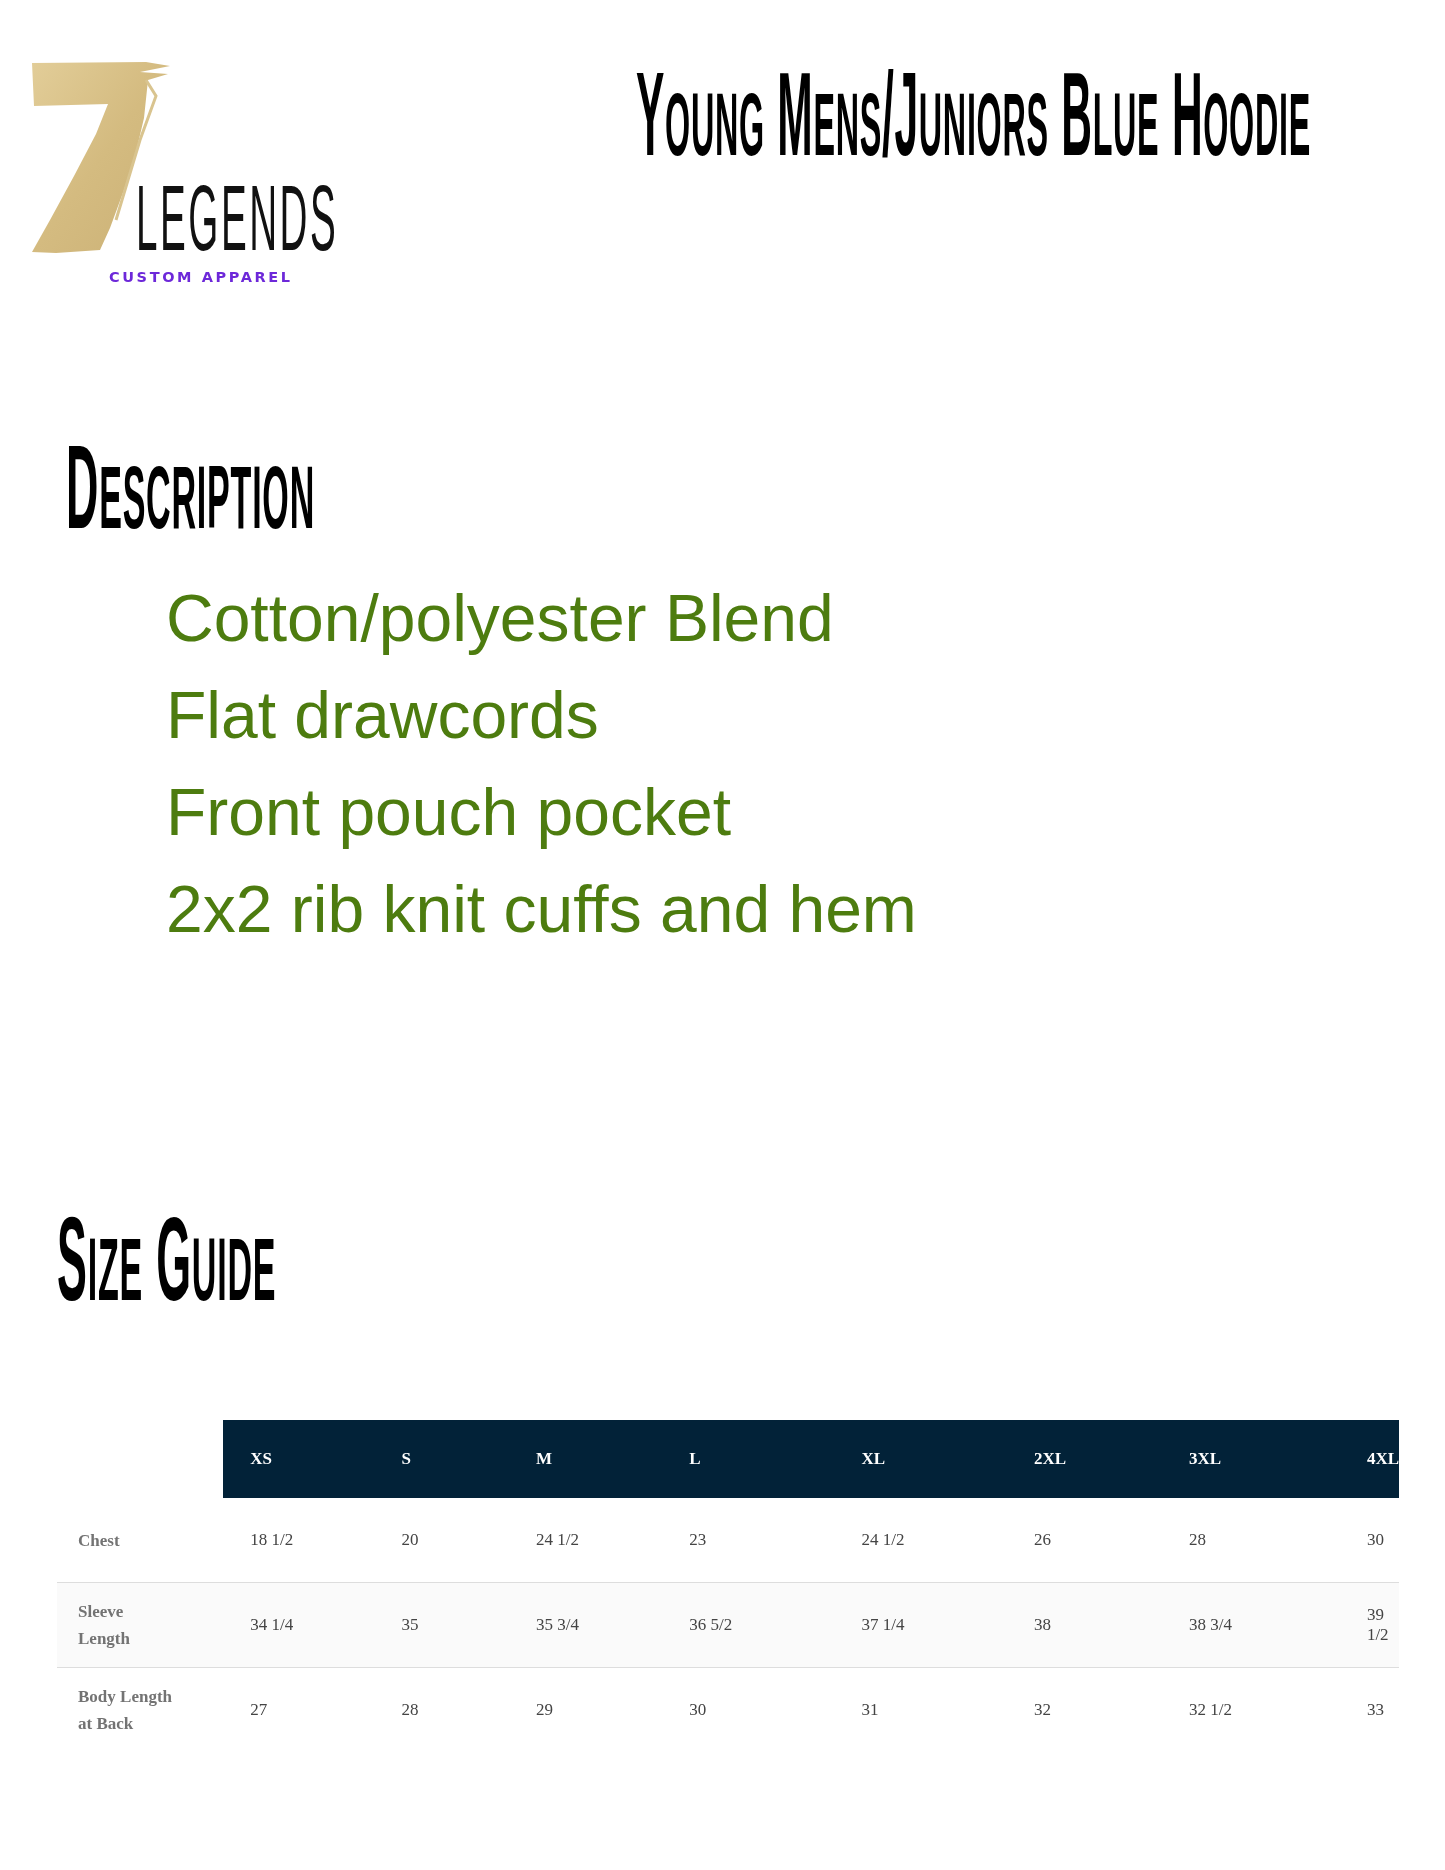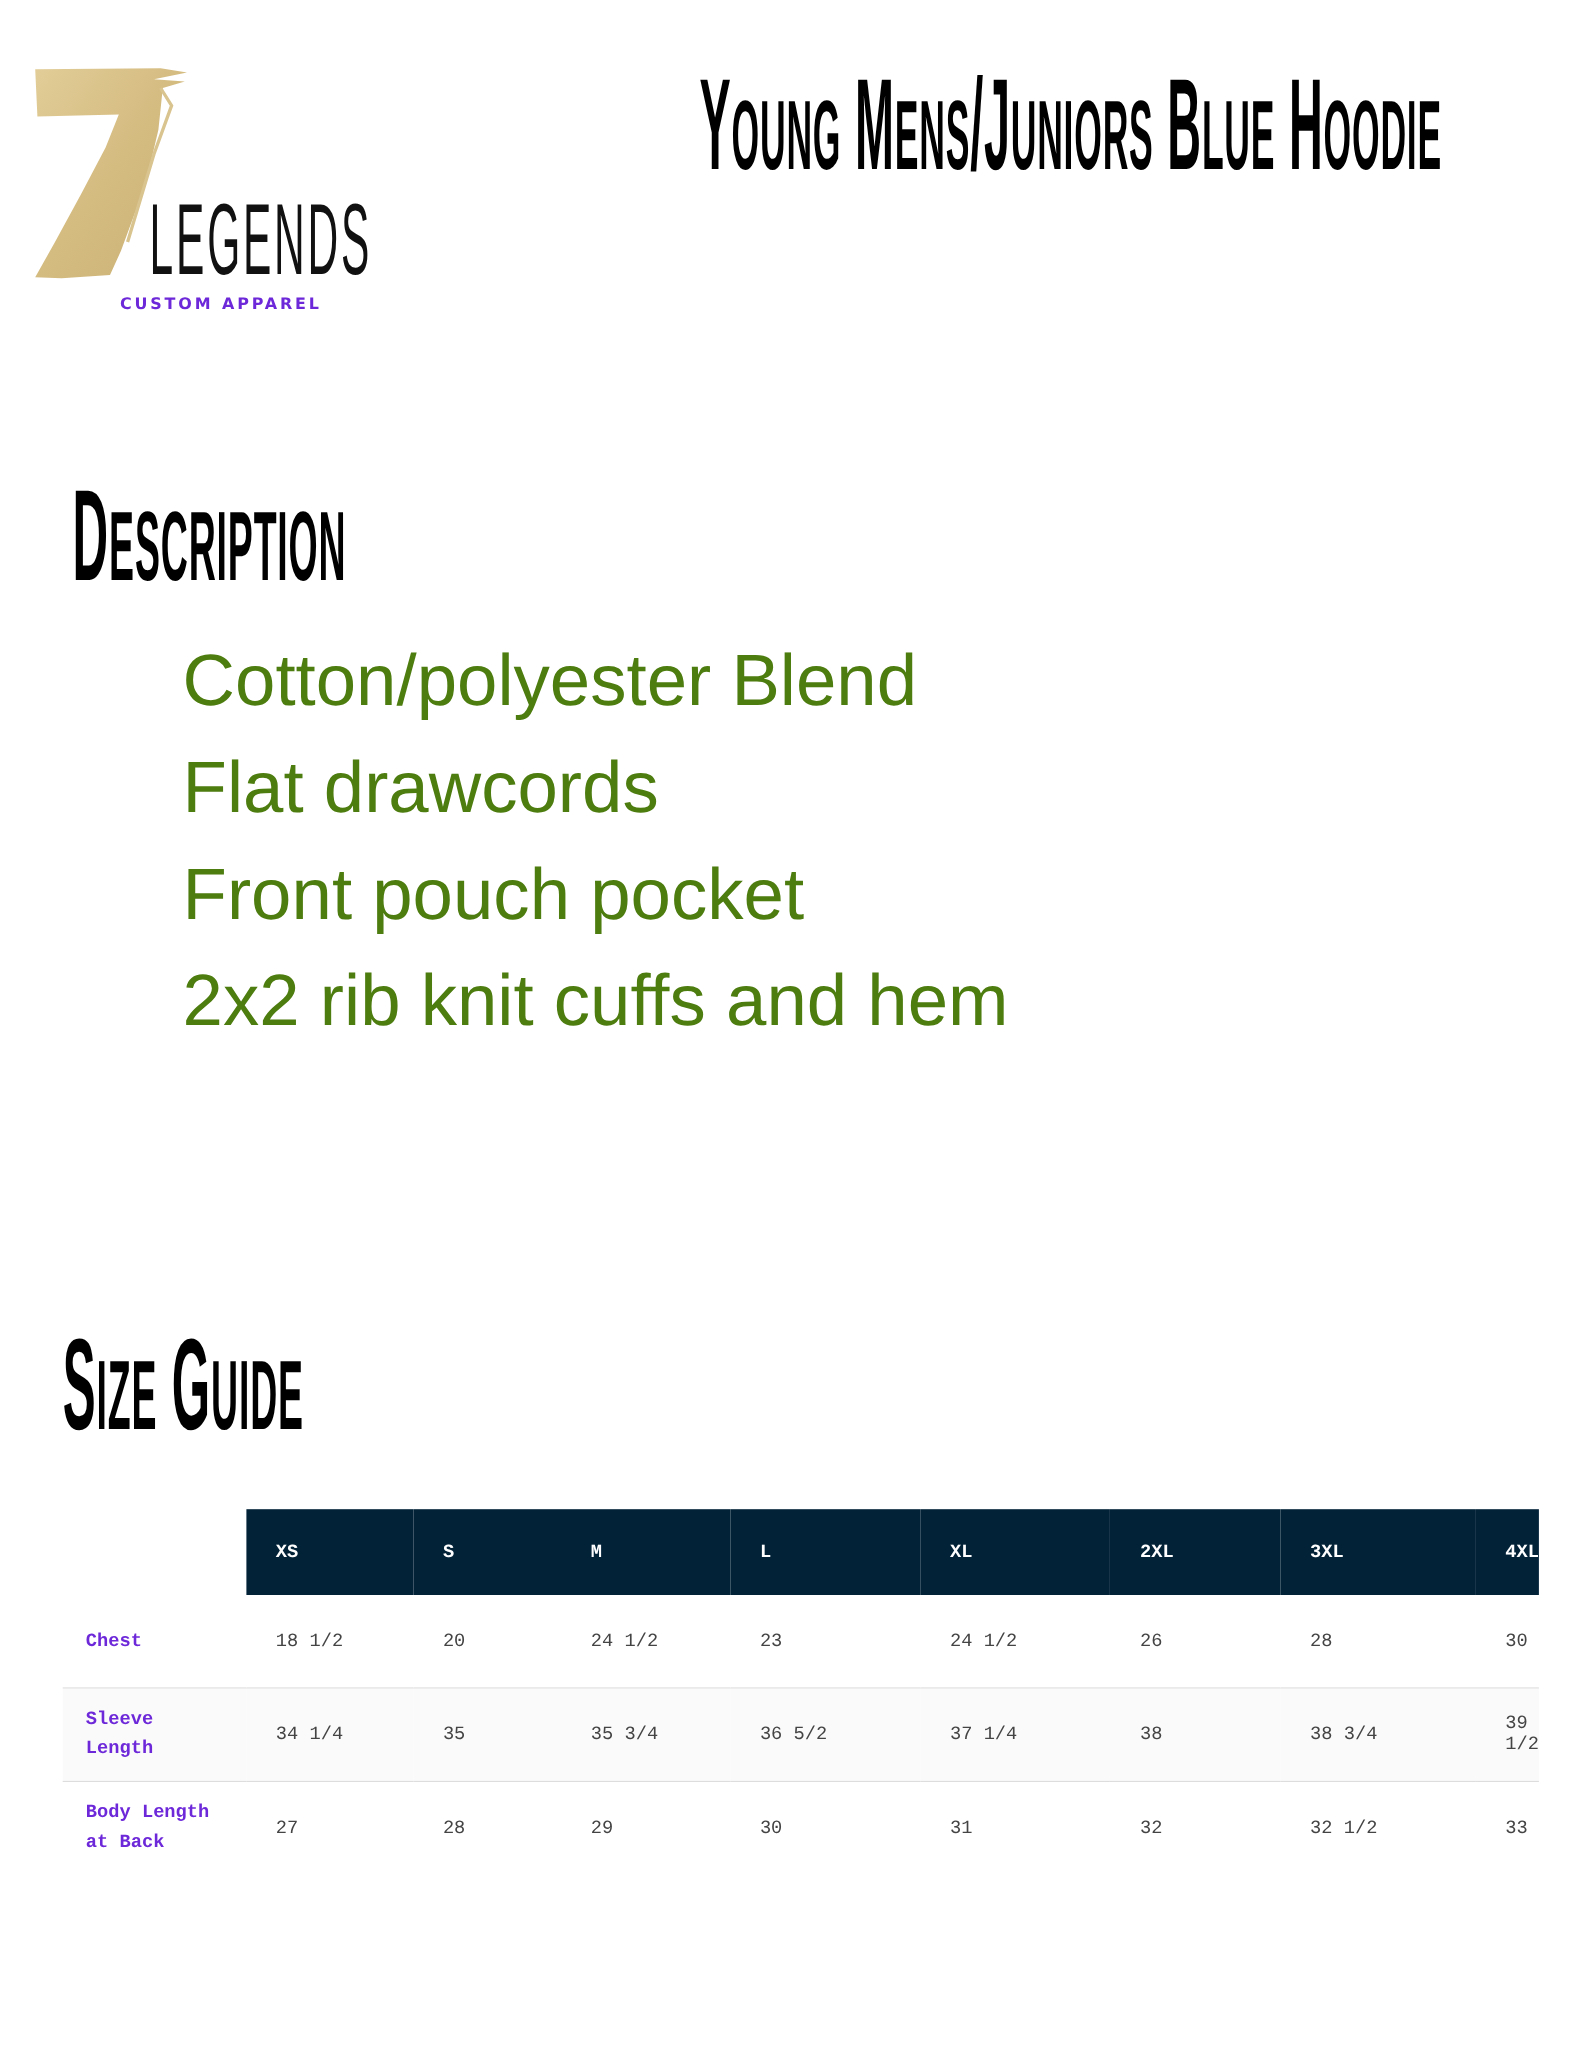--- a/index.html
+++ b/index.html
@@ -15,29 +15,29 @@
   .title { position: absolute; left: 636px; top: 55px; font-size: 118px; line-height: 118px; transform: scaleX(0.36); letter-spacing: 2px; }
   .section-heading { position: absolute; font-size: 118px; line-height: 118px; transform: scaleX(0.38); letter-spacing: 2px; }
   .desc-heading { left: 66px; top: 428px; }
   .size-heading { left: 57px; top: 1200px; }
 
   .title .sm, .section-heading .sm { font-size: 0.76em; }
 
   .desc-list { position: absolute; left: 166px; top: 570px; margin: 0; padding: 0; list-style: none; }
   .desc-list li { font-family: "Liberation Sans", sans-serif; font-size: 66px; line-height: 97px; height: 97px; color: #4d7c0f; white-space: nowrap; }
 
-  .size-table { position: absolute; left: 57px; top: 1372px; width: 1342px; border-collapse: collapse; font-family: Liberation Mono, monospace; }
+  .size-table { position: absolute; left: 57px; top: 1420px; width: 1342px; border-collapse: collapse; font-family: Liberation Serif, serif; }
   .size-table th, .size-table td { text-align: left; padding: 0; }
   .size-table thead th { height: 78px; font-size: 17px; font-weight: bold; color: #ffffff; background: #022238; }
   .size-table thead th.blank { background: #ffffff; }
   .size-table thead th.col { padding-left: 27px; }
   .size-table tbody td { height: 84px; font-size: 17px; color: #444; border-top: 1px solid #dddddd; }
   .size-table tbody tr:first-child td { border-top: none; }
   .size-table tbody tr.alt td { background: #fafafa; }
-  .size-table tbody td.row-label { padding-left: 21px; font-weight: bold; color: #6d28d9; line-height: 27px; width: 152px; }
+  .size-table tbody td.row-label { padding-left: 21px; font-weight: bold; color: #737373; line-height: 27px; width: 152px; }
   .size-table tbody td.val { padding-left: 27px; }
 </style>
 </head>
 <body>
 
 <div class="logo">
   <svg width="160" height="195" viewBox="0 0 160 195">
     <defs>
       <linearGradient id="gold" x1="0" y1="0" x2="1" y2="1">
         <stop offset="0" stop-color="#e2cd98"></stop>

